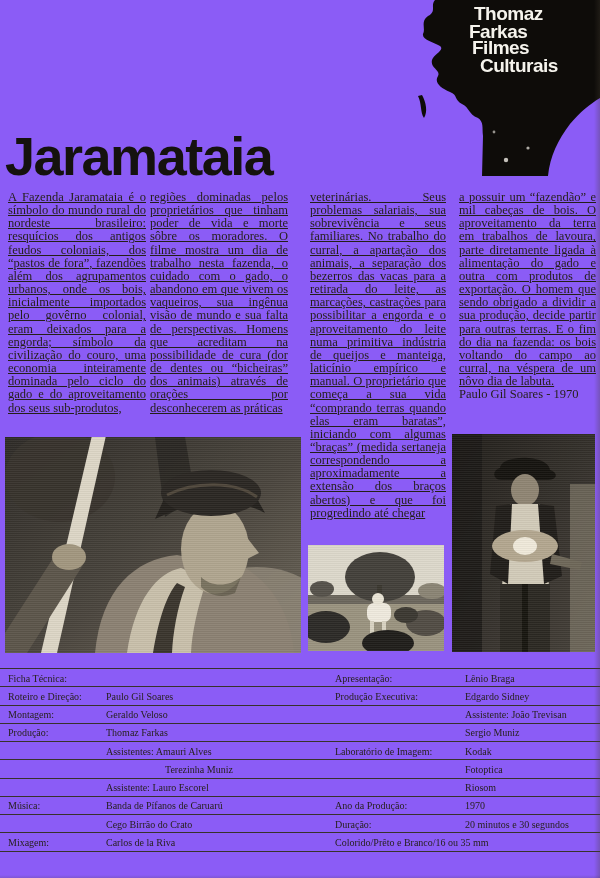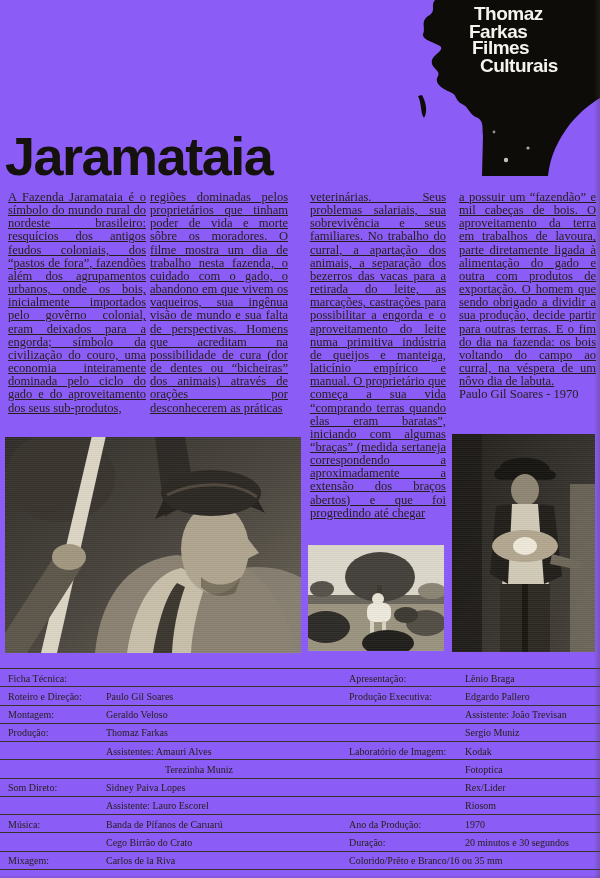--- a/index.html
+++ b/index.html
@@ -64,21 +64,21 @@
     background:repeating-linear-gradient(0deg, rgba(255,255,255,.05) 0 1px, rgba(0,0,0,.04) 1px 2px);
     pointer-events:none;}
 
   
   #credits{position:absolute;left:0;top:668px;width:600px;border-bottom:1.2px solid #38322a;}
   .crow{position:relative;height:17.25px;border-top:1.2px solid #38322a;}
   .cc{position:absolute;top:1.5px;white-space:nowrap;font-size:10px;line-height:15px;color:#241f18;}
   .ll{left:8px;}
   .lv{left:106px;}
   .lv.ind{left:165px;}
-  .rl{left:349px;}
+  .rl{left:335px;}
   .rv{left:465px;}
 </style>
 </head>
 <body>
 
 <div id="page">
 
   <div id="masthead">
     <svg width="190" height="182" viewBox="0 0 190 182">
       <path fill="#0e0c09" d="M25,0
@@ -201,45 +201,40 @@
   <div id="credits">
     <div class="crow">
       <span class="cc ll">Ficha Técnica:</span>
       <span class="cc rl">Apresentação:</span>
       <span class="cc rv">Lênio Braga</span>
     </div>
     <div class="crow">
       <span class="cc ll">Roteiro e Direção:</span>
       <span class="cc lv">Paulo Gil Soares</span>
       <span class="cc rl">Produção Executiva:</span>
-      <span class="cc rv">Edgardo Pallero</span>
+      <span class="cc rv">Edgardo Sidney</span>
     </div>
     <div class="crow">
       <span class="cc ll">Montagem:</span>
       <span class="cc lv">Geraldo Veloso</span>
       <span class="cc rv">Assistente: João Trevisan</span>
     </div>
     <div class="crow">
       <span class="cc ll">Produção:</span>
       <span class="cc lv">Thomaz Farkas</span>
       <span class="cc rv">Sergio Muniz</span>
     </div>
     <div class="crow">
       <span class="cc lv">Assistentes: Amauri Alves</span>
       <span class="cc rl">Laboratório de Imagem:</span>
       <span class="cc rv">Kodak</span>
     </div>
     <div class="crow">
       <span class="cc lv ind">Terezinha Muniz</span>
       <span class="cc rv">Fotoptica</span>
-    </div>
-    <div class="crow">
-      <span class="cc ll">Som Direto:</span>
-      <span class="cc lv">Sidney Paiva Lopes</span>
-      <span class="cc rv">Rex/Lider</span>
     </div>
     <div class="crow">
       <span class="cc lv">Assistente: Lauro Escorel</span>
       <span class="cc rv">Riosom</span>
     </div>
     <div class="crow">
       <span class="cc ll">Música:</span>
       <span class="cc lv">Banda de Pífanos de Caruarú</span>
       <span class="cc rl">Ano da Produção:</span>
       <span class="cc rv">1970</span>

